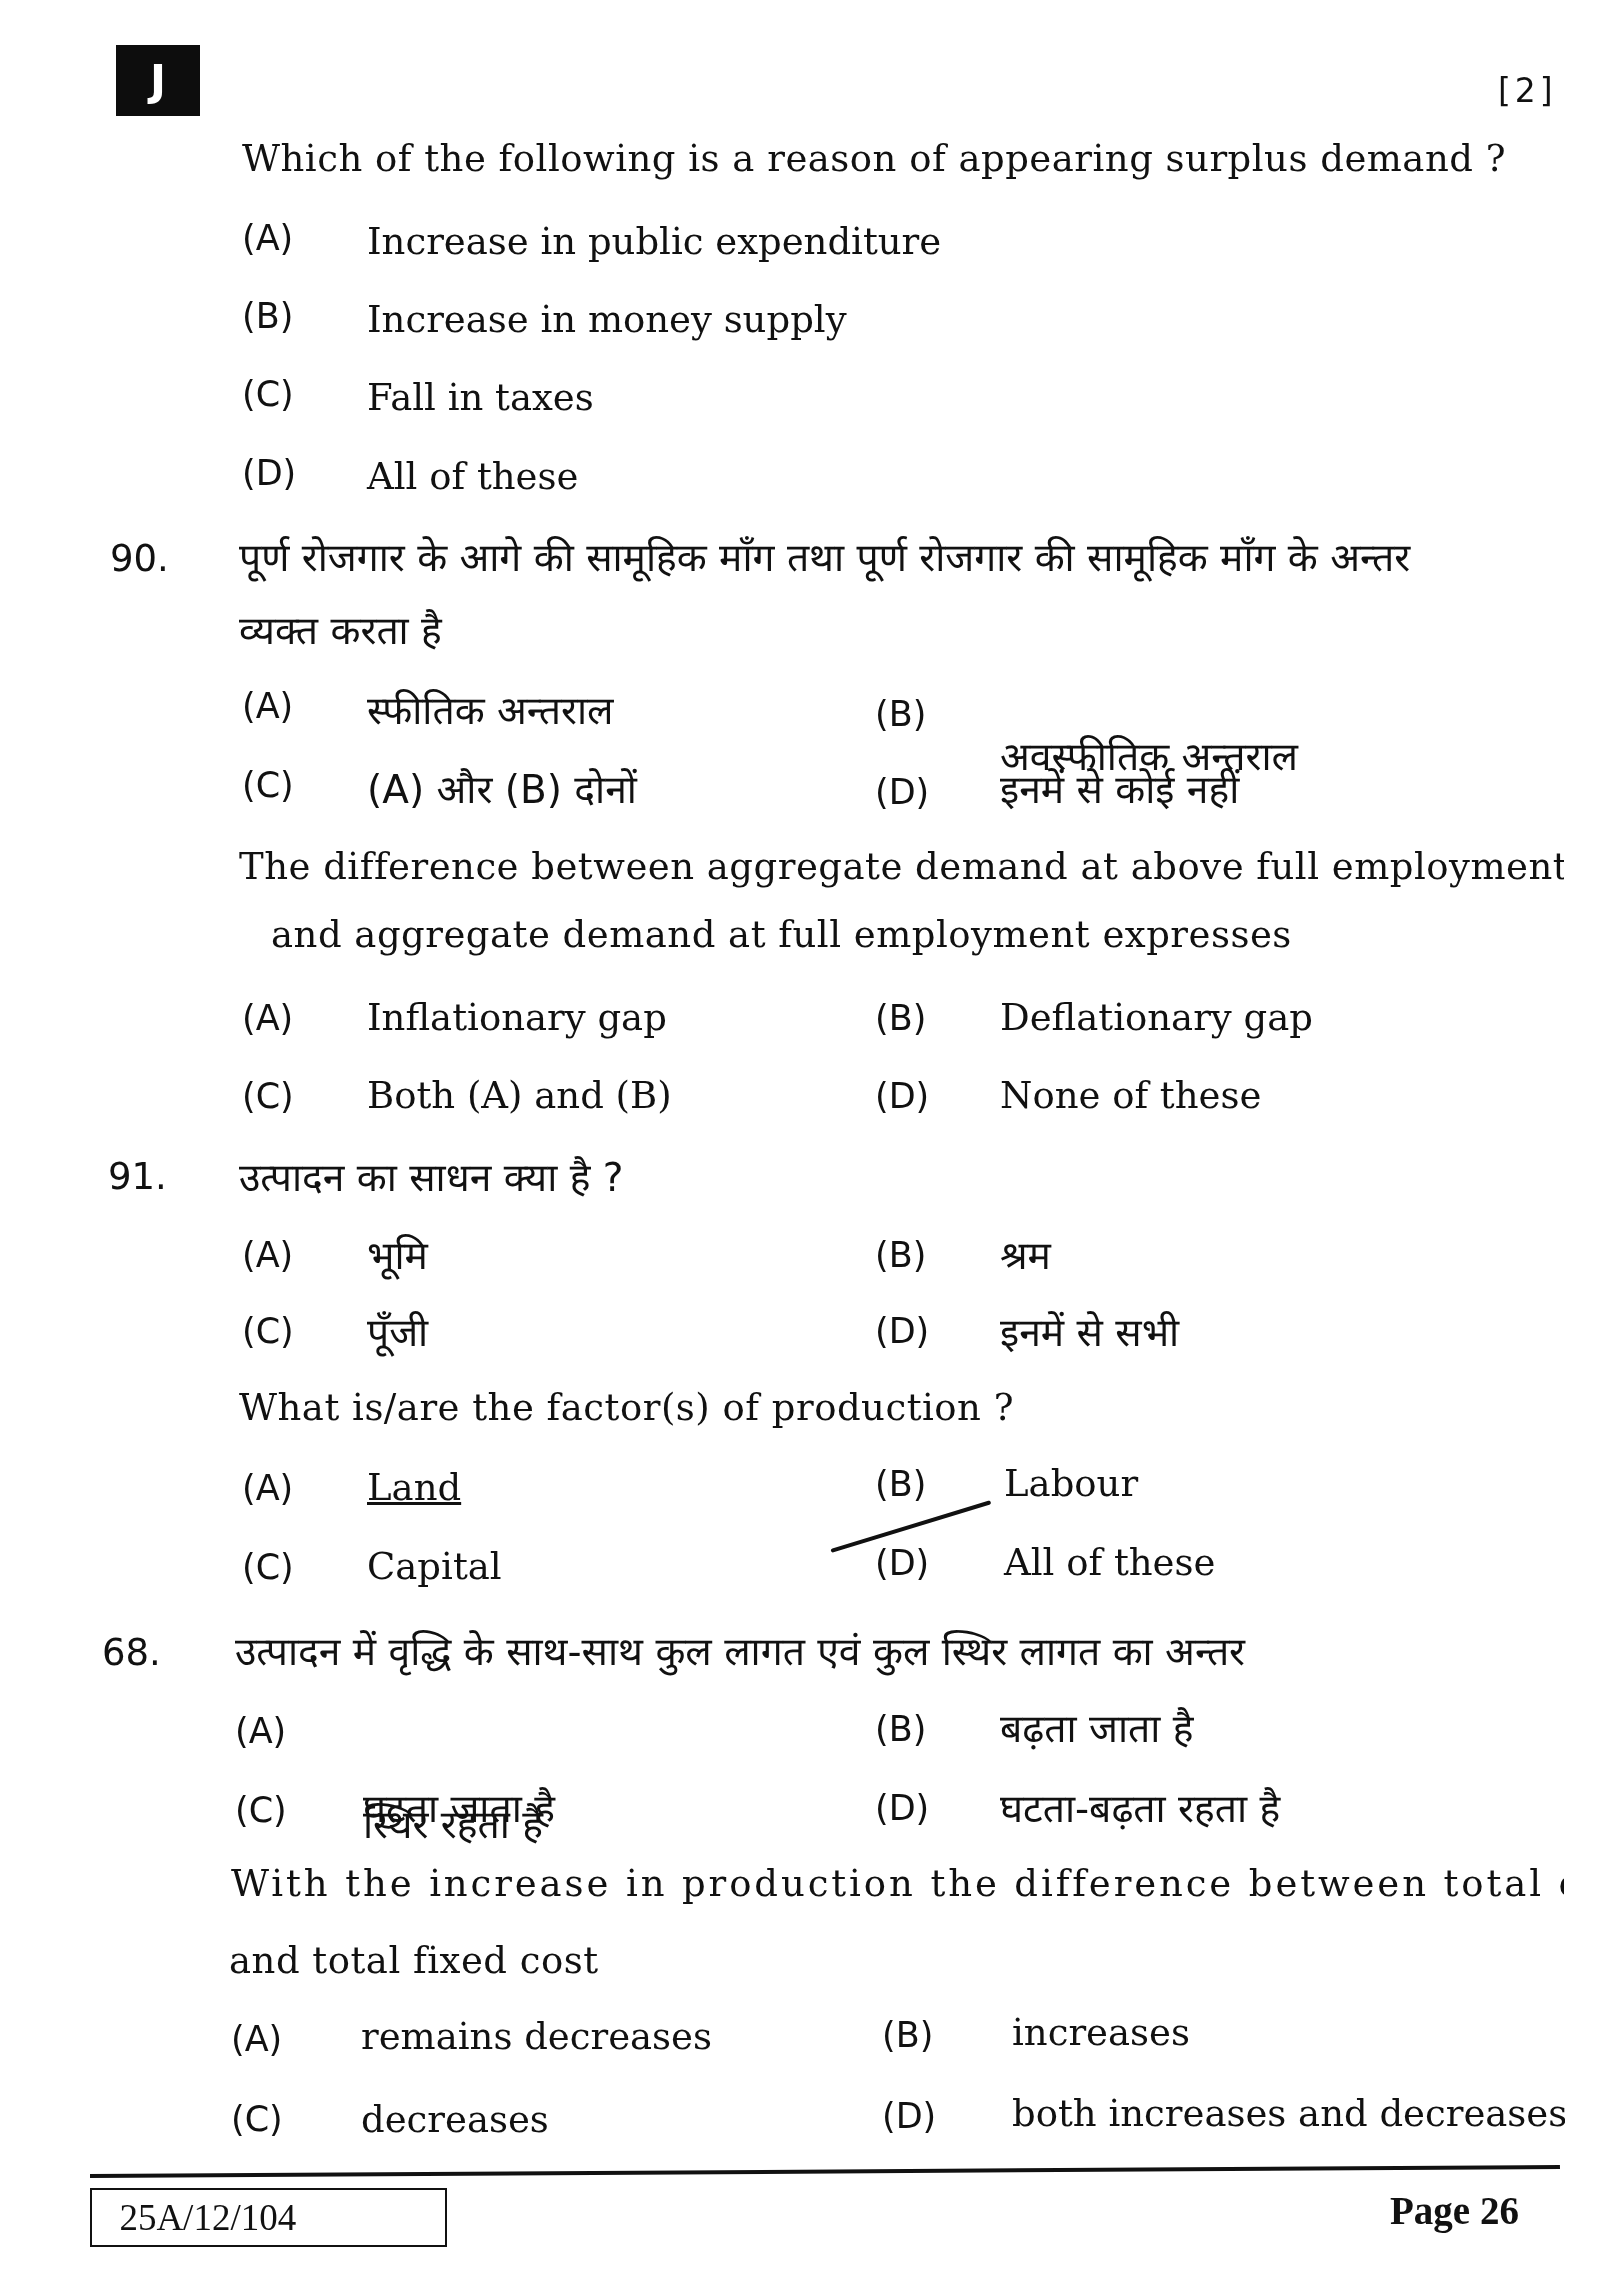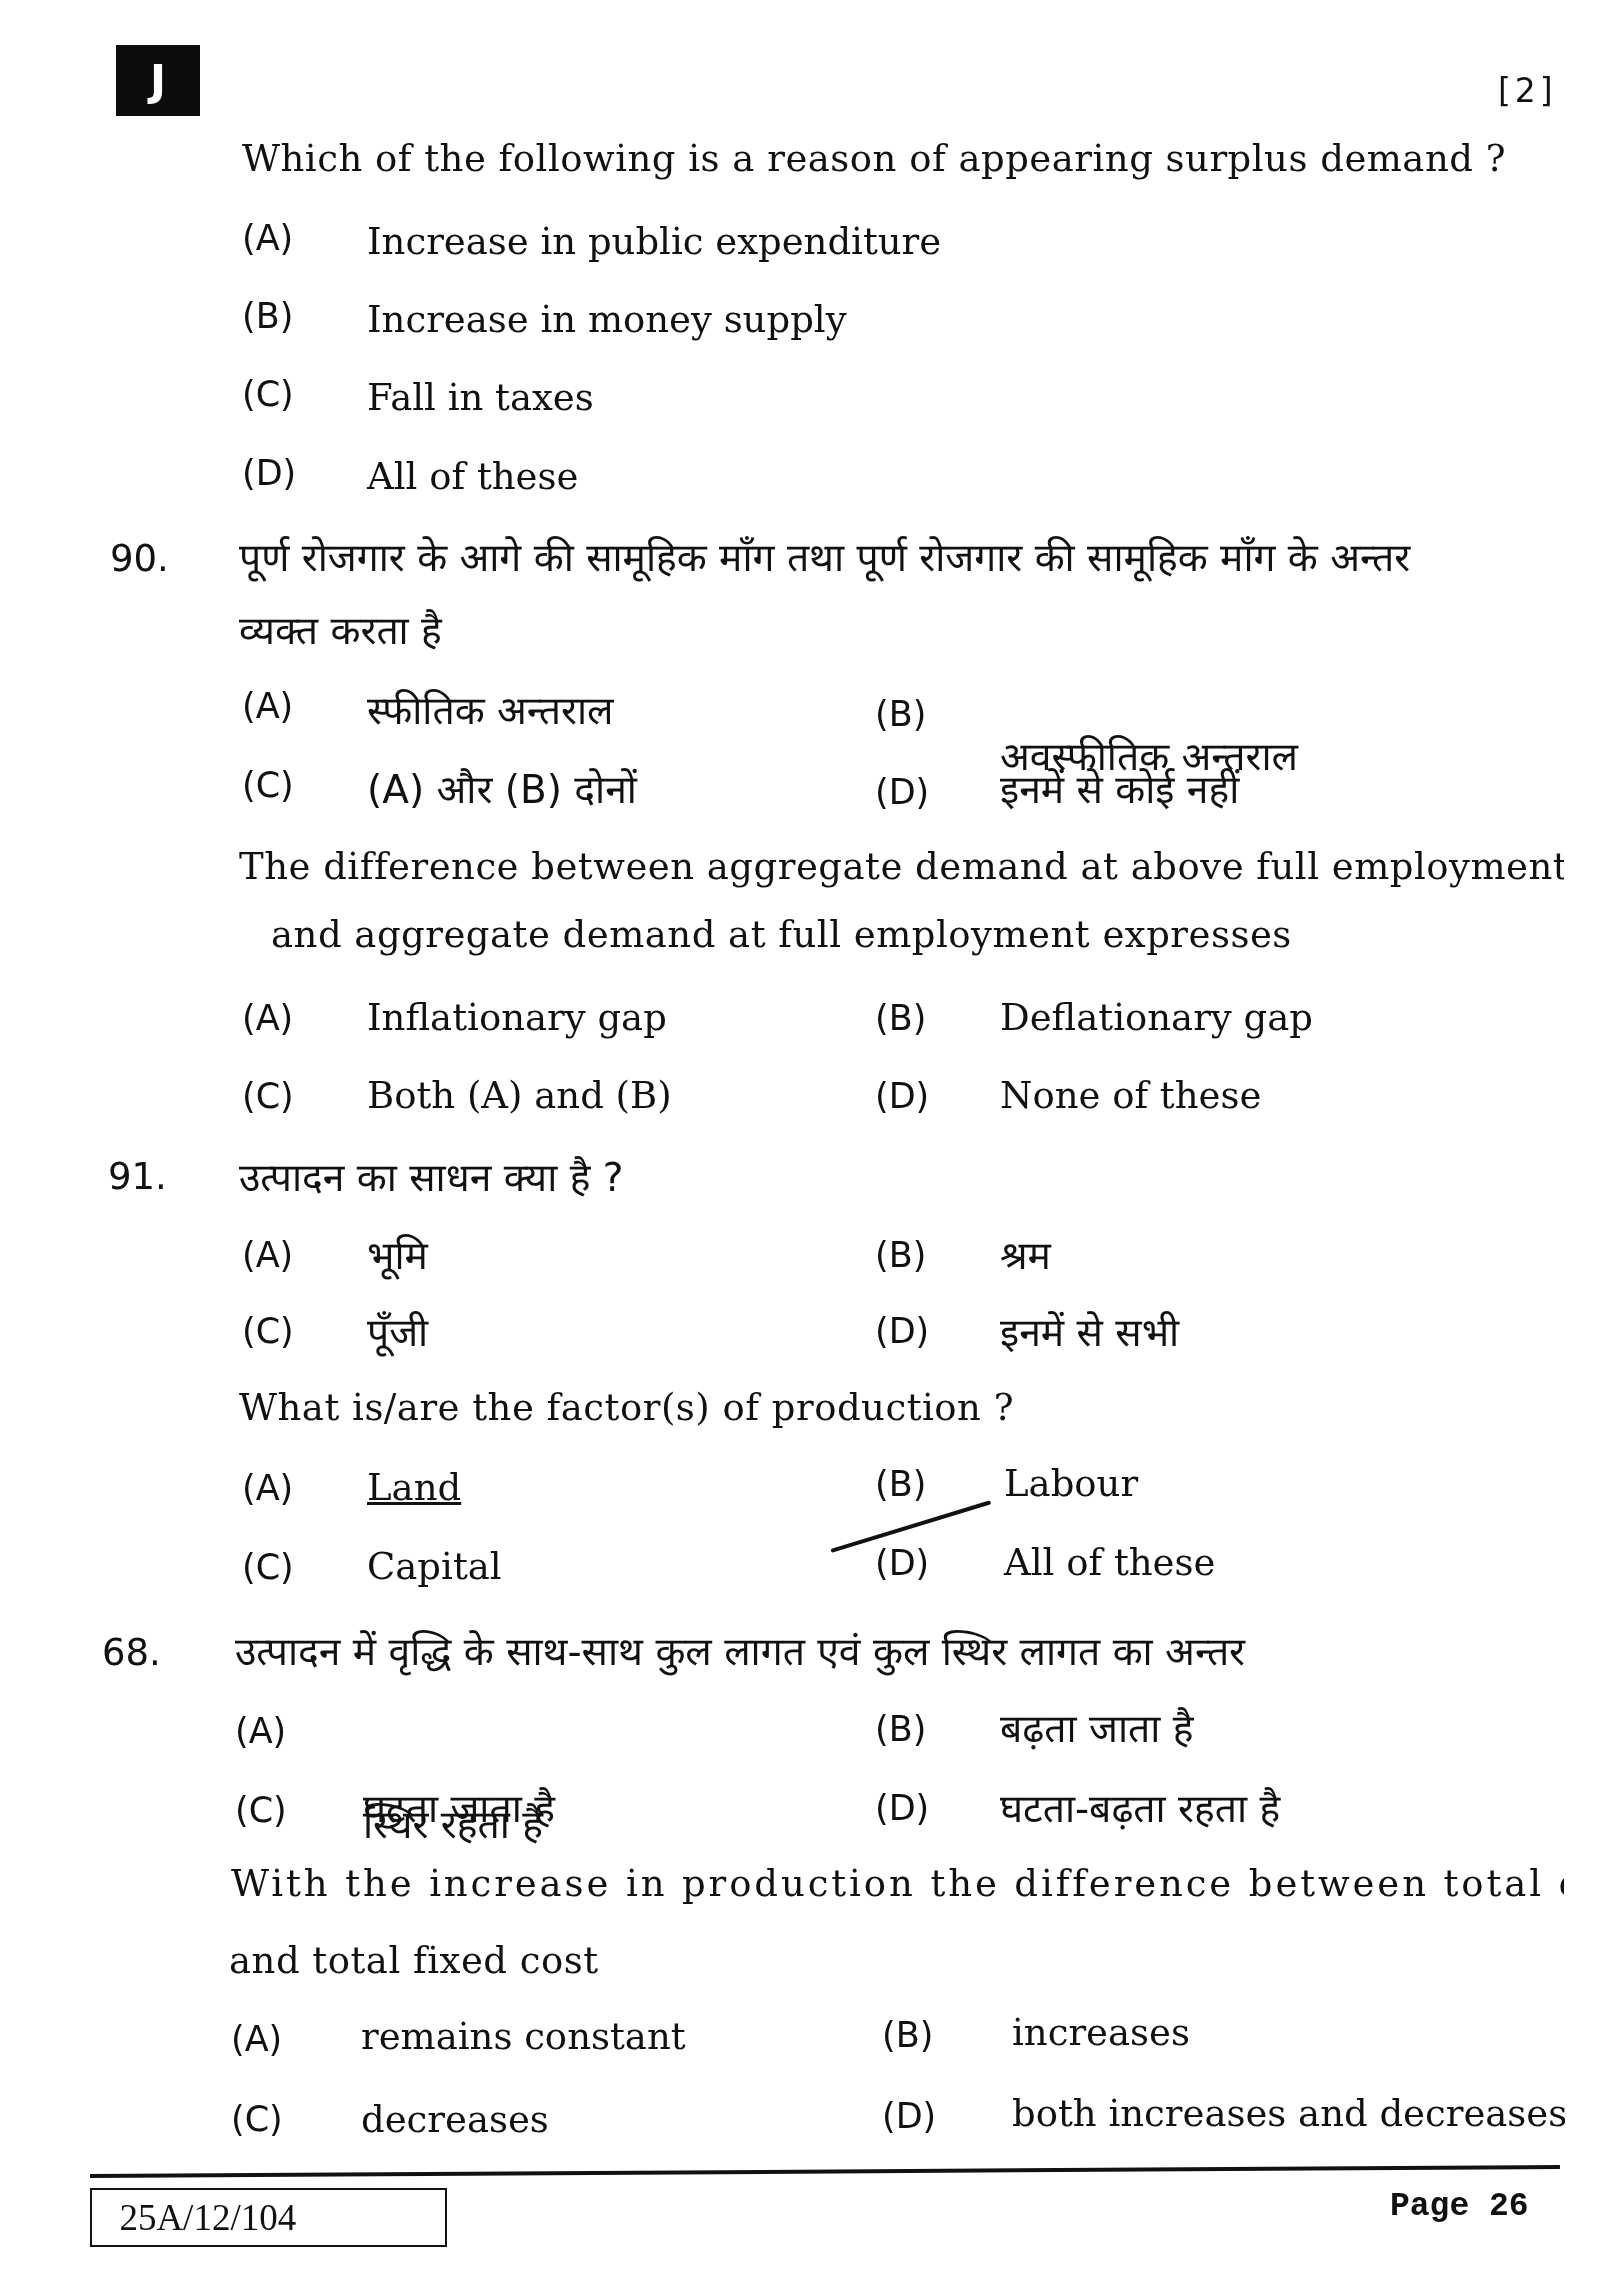--- a/index.html
+++ b/index.html
@@ -34,22 +34,22 @@
       left: 90px; top: 2174px; width: 1470px; height: 3.9px; background: #111;
       transform: rotate(-0.35deg); transform-origin: left center;
     }
     .code-box {
       left: 90px; top: 2188px; width: 357px; height: 59px;
       border: 2.9px solid #111; box-sizing: border-box;
       font-size: 37px; line-height: 55px; padding-left: 27.4px;
       font-family: "Liberation Serif", serif;
     }
     .pagenum {
-      left: 1390px; top: 2188px; font-size: 33px; font-weight: bold;
-      font-family: Liberation Mono, monospace;
+      left: 1390px; top: 2188px; font-size: 39px; font-weight: bold;
+      font-family: Liberation Serif, serif;
     }
   </style>
 </head>
 <body>
 
 <div class="abs badge">J</div>
 <div class="abs pagemark">[2]</div>
 
 <div class="abs en clip" style="left:242px; top:137px; width:1321px;">Which of the following is a reason of appearing surplus demand ?</div>
 <div class="abs optlabel" style="left:242px; top:218px;">(A)</div>
@@ -119,21 +119,21 @@
 <div class="abs hi" style="left:1000px; top:1700px;">बढ़ता जाता है</div>
 <div class="abs optlabel" style="left:235px; top:1790px;">(C)</div>
 <div class="abs hi" style="left:363px; top:1780px;">घटता जाता है</div>
 <div class="abs optlabel" style="left:875px; top:1788px;">(D)</div>
 <div class="abs hi" style="left:1000px; top:1780px;text-align:right;">घटता-बढ़ता रहता है</div>
 
 <div class="abs en clip" style="left:231px; top:1862px; width:1333px; letter-spacing:2.9px;">With the increase in production the difference between total cost</div>
 <div class="abs en" style="left:229px; top:1939px;">and total fixed cost</div>
 
 <div class="abs optlabel" style="left:231px; top:2019px;">(A)</div>
-<div class="abs opt" style="left:361px; top:2015px;">remains constant</div>
+<div class="abs opt" style="left:361px; top:2015px;">remains decreases</div>
 <div class="abs optlabel" style="left:882px; top:2015px;">(B)</div>
 <div class="abs opt" style="left:1012px; top:2011px;">increases</div>
 <div class="abs optlabel" style="left:231px; top:2099px;">(C)</div>
 <div class="abs opt" style="left:361px; top:2098px;">decreases</div>
 <div class="abs optlabel" style="left:882px; top:2096px;">(D)</div>
 <div class="abs opt clip" style="left:1012px; top:2092px; width:553px;">both increases and decreases</div>
 
 <div class="abs footer-rule"></div>
 <div class="abs code-box">25A/12/104</div>
 <div class="abs pagenum">Page 26</div>

